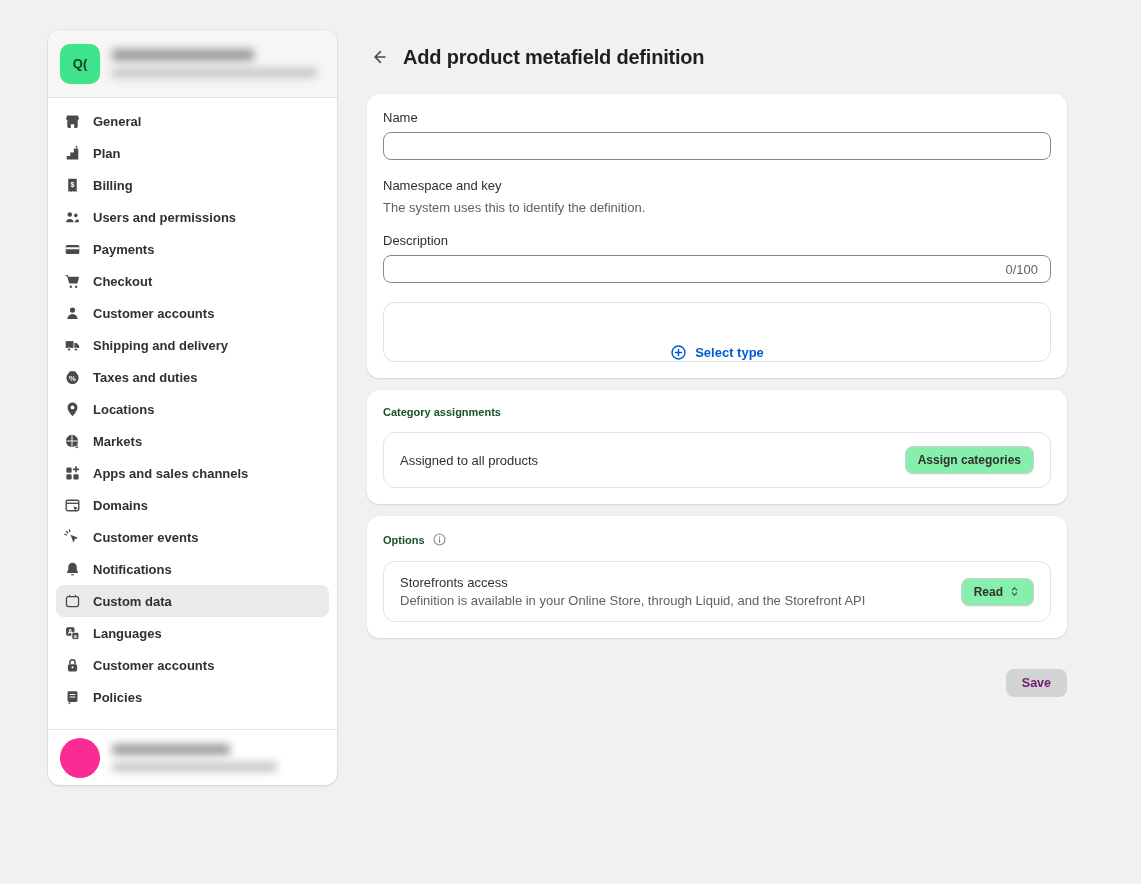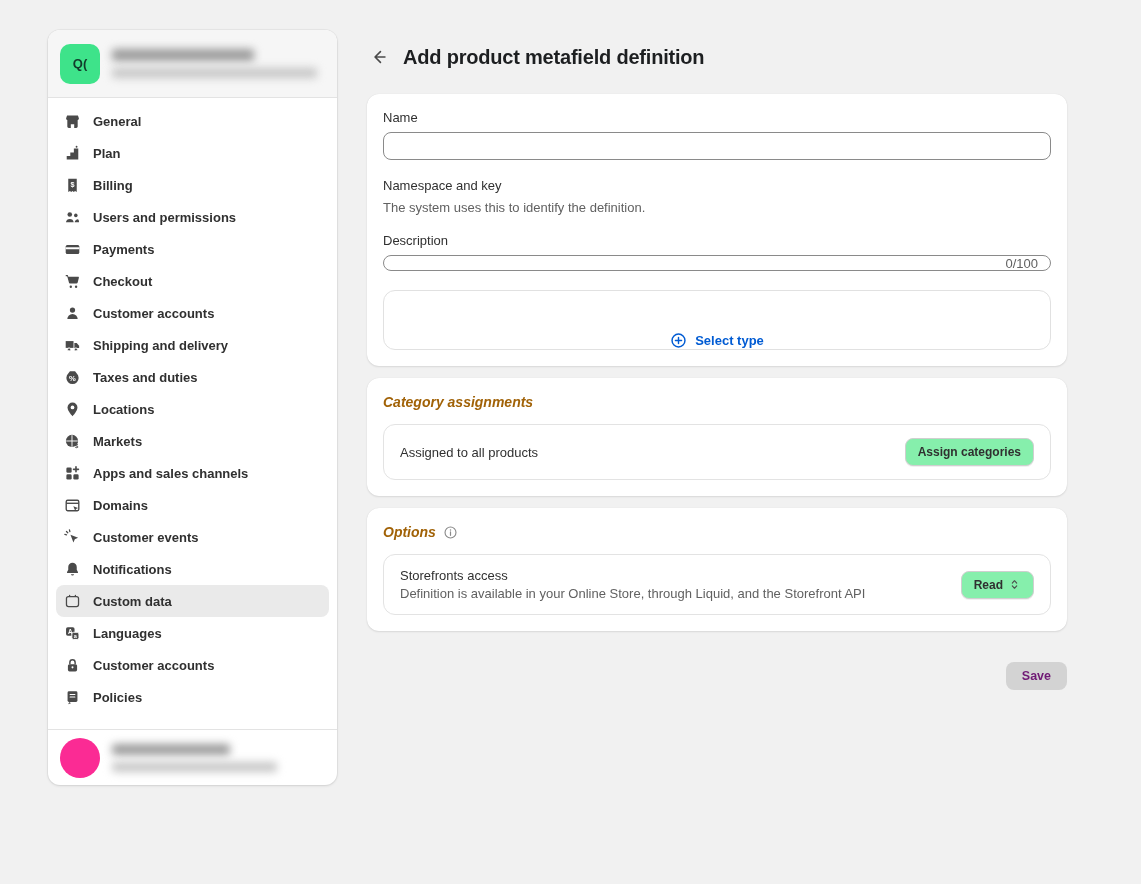--- a/index.html
+++ b/index.html
@@ -92,21 +92,21 @@
   .field label { display: block; font-size: 13px; color: #303030; margin-bottom: 7px; }
   .text-input {
     width: 100%; height: 28px;
     border: 1px solid #8a8a8a; border-radius: 8px;
     padding: 0 12px; font-size: 13px; color: #303030;
     font-family: inherit; background: #fff; outline: none;
   }
   .help-text { font-size: 13px; color: #616161; margin-top: 7px; }
 
   .input-wrap {
-    display: flex; align-items: center; height: 16px;
+    display: flex; align-items: center; height: 28px;
     border: 1px solid #8a8a8a; border-radius: 8px; background: #fff;
     padding: 0 12px; gap: 24px;
   }
   .input-wrap input {
     flex: 1; border: none; outline: none; font-size: 13px;
     font-family: inherit; color: #303030; min-width: 0; background: transparent;
   }
   .char-counter { font-size: 13px; color: #616161; flex: 0 0 auto; }
 
   .select-type-box {
@@ -114,21 +114,21 @@
     display: flex; align-items: flex-end; justify-content: center;
     margin-top: 19px;
   }
   .select-type-btn {
     display: flex; align-items: center; gap: 8px;
     border: none; background: transparent; cursor: pointer;
     color: #005bd3; font-size: 13px; font-weight: 700; font-family: inherit;
   }
   .select-type-btn .icon { width: 17px; height: 17px; }
 
-  .card-heading { font-size: 14px; font-weight: 700; color: #a16207; font-style: italic; }
+  .card-heading { font-size: 11px; font-weight: 700; color: #14532d; }
   .heading-row { display: flex; align-items: center; gap: 7px; margin-bottom: 14px; }
   .heading-row .icon { width: 15px; height: 15px; color: #8a8a8a; }
 
   .inner-box {
     border: 1px solid #e3e3e3; border-radius: 12px;
     padding: 13px 16px;
     display: flex; align-items: center; justify-content: space-between; gap: 16px;
   }
   .inner-box .plain-text { font-size: 13px; color: #303030; }
 

